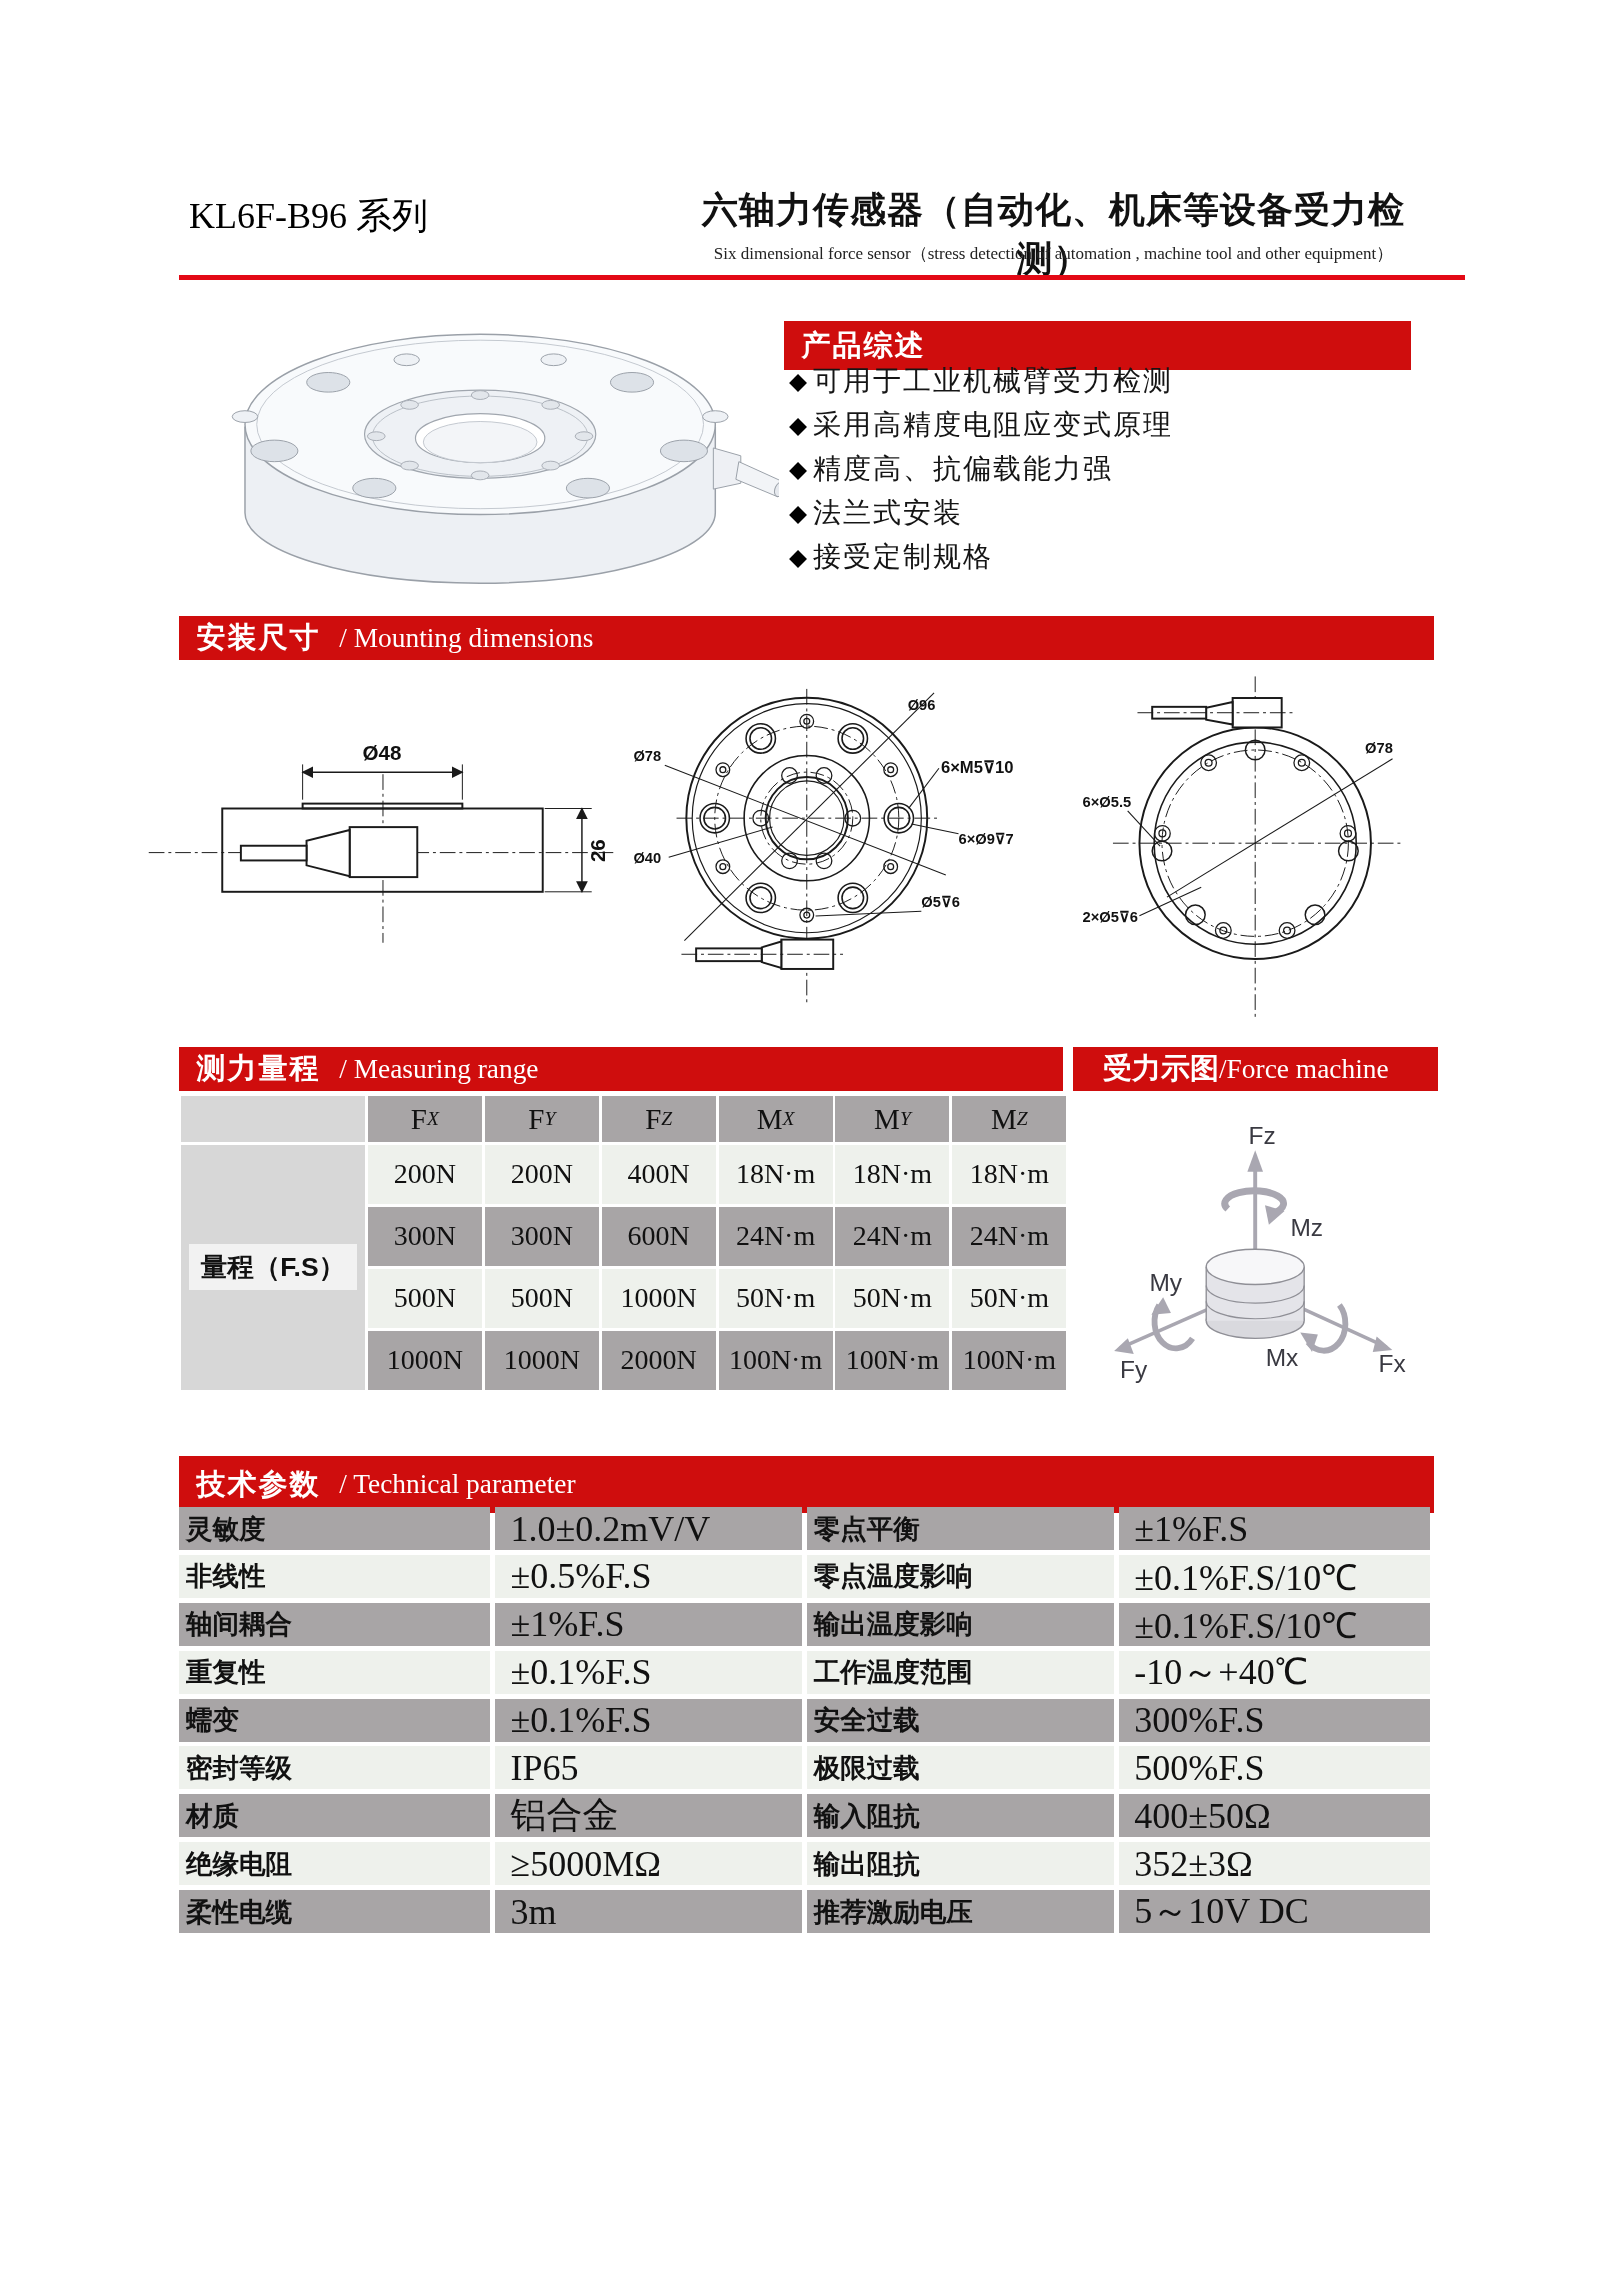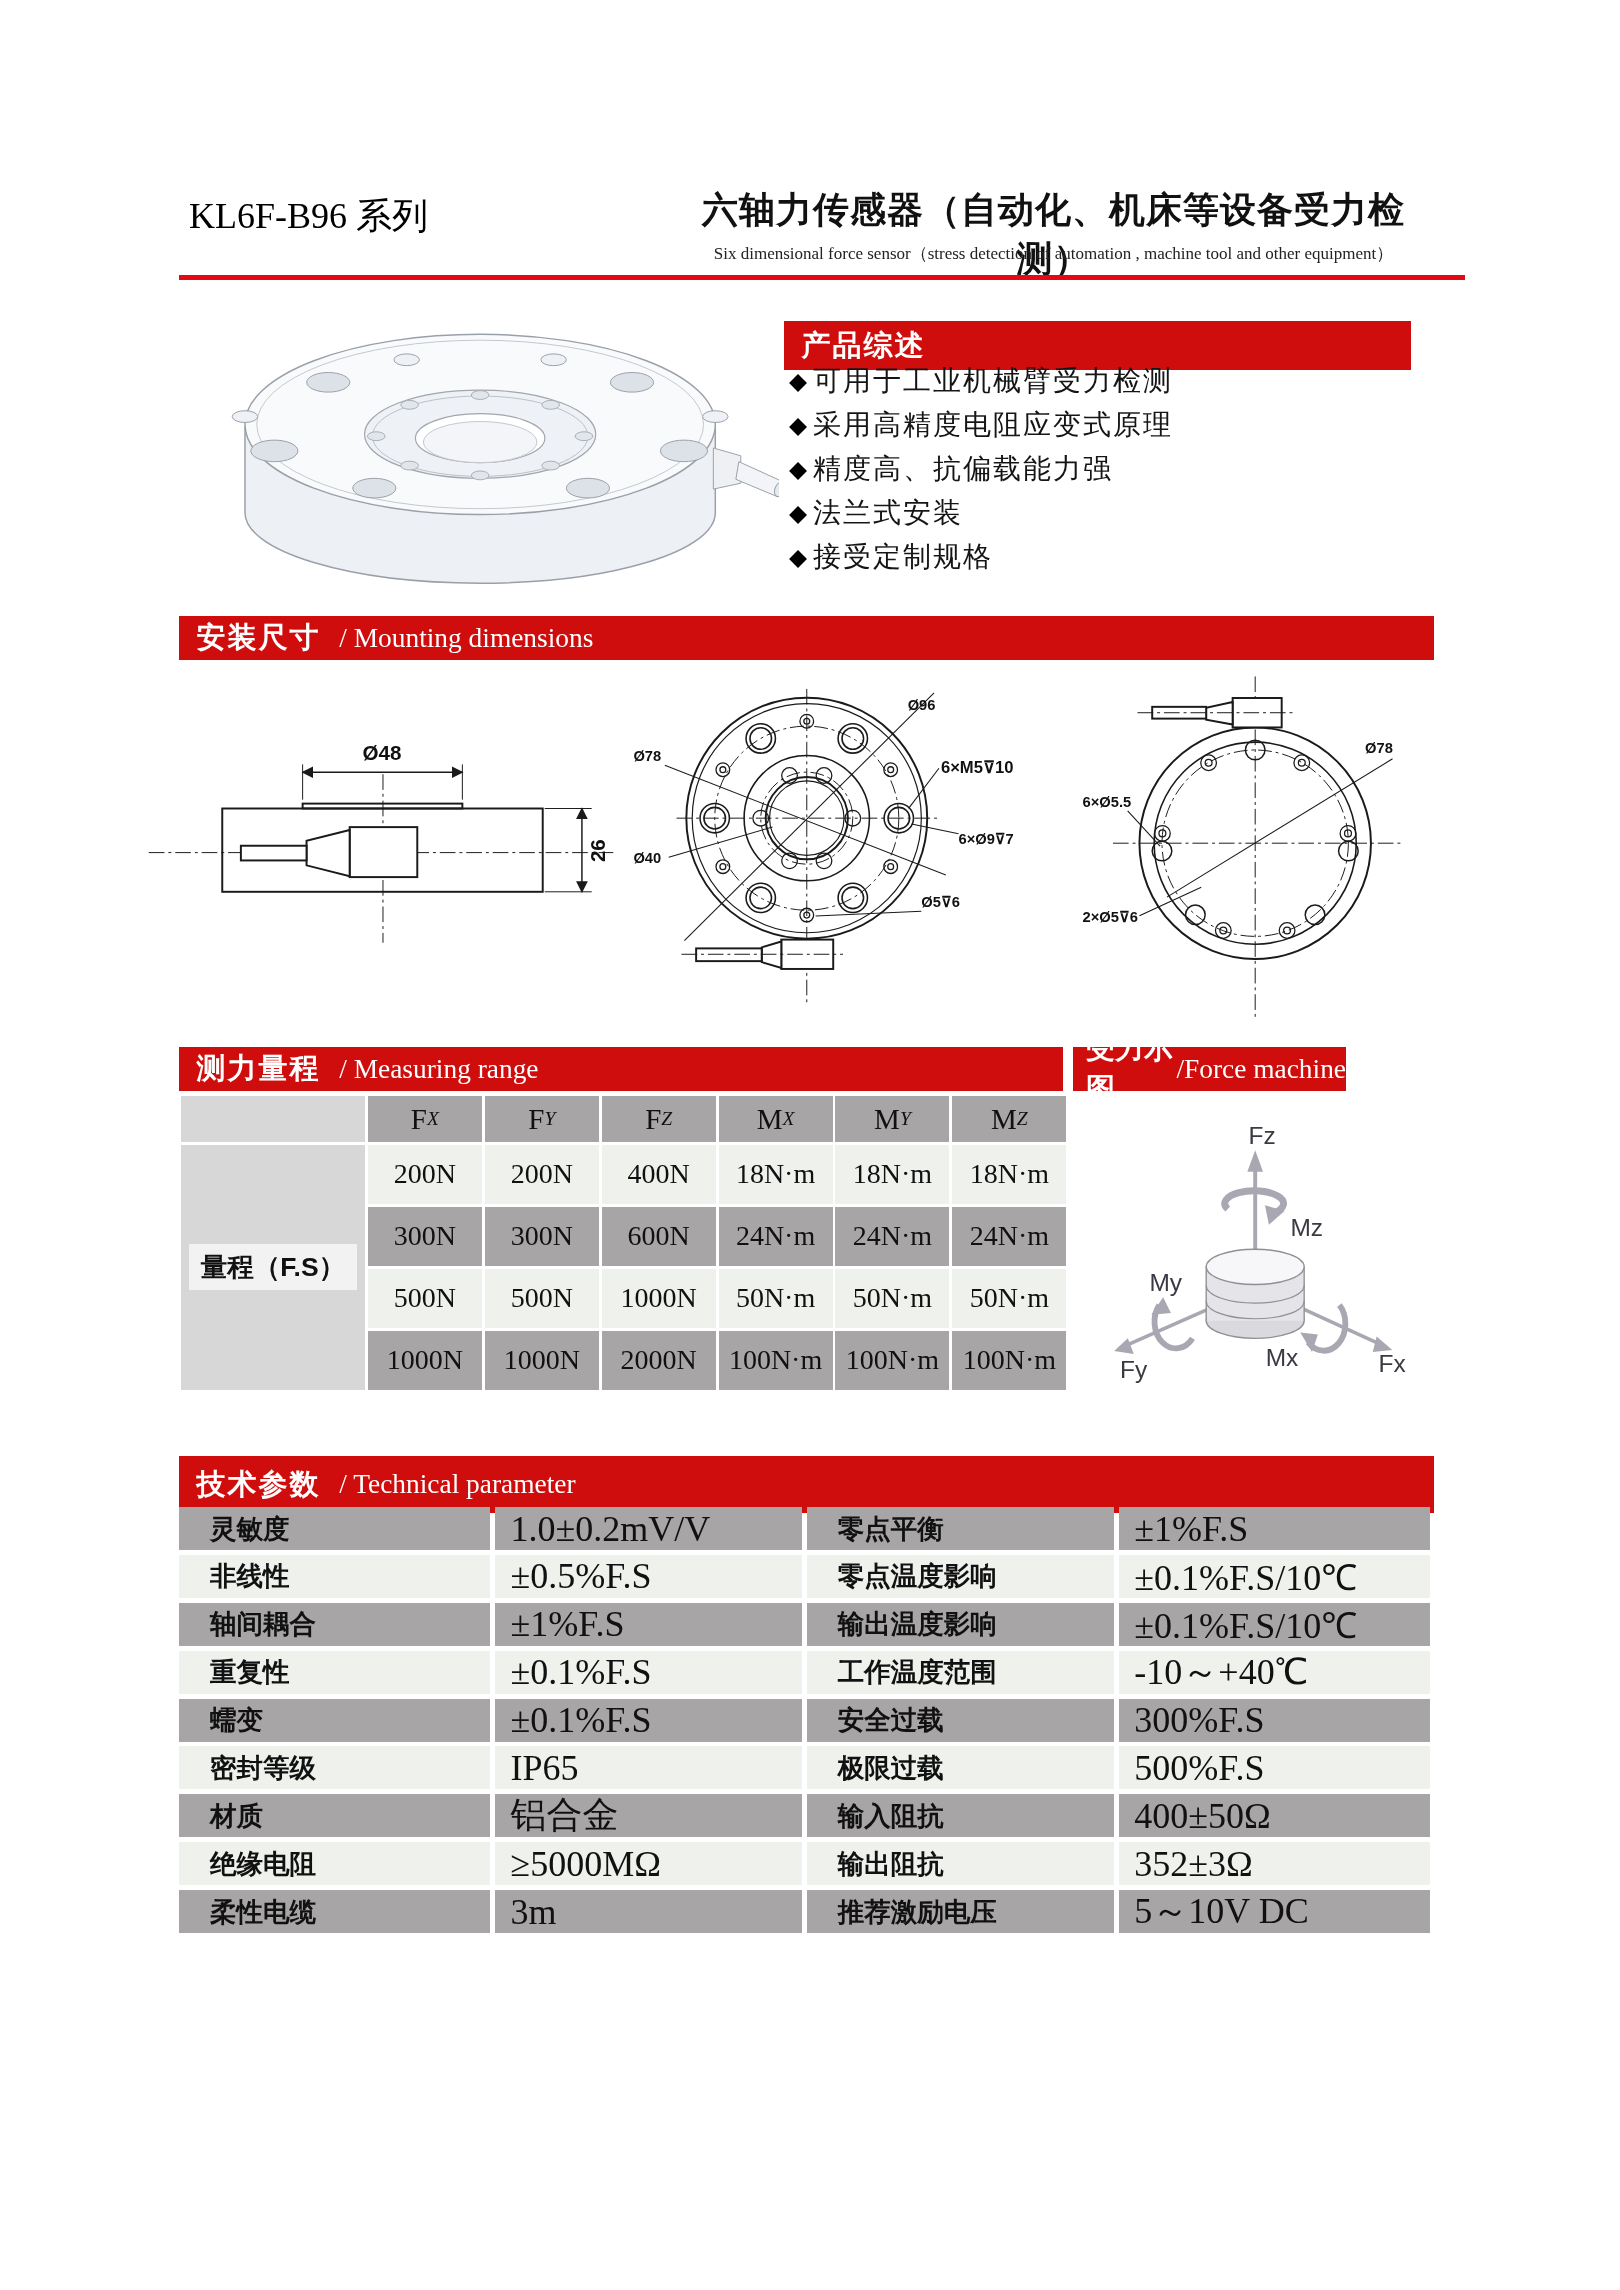--- a/index.html
+++ b/index.html
@@ -23,21 +23,21 @@
   .grid{display:grid;}
   .cell{display:flex;align-items:center;box-sizing:border-box;overflow:hidden;}
   .bg-dark{background:#a8a5a6;}
   .bg-light{background:#eef1ec;}
   .m-head{justify-content:center;font-family:"Liberation Serif",serif;font-size:29px;}
   .m-head sub{font-size:19.6px;font-style:italic;line-height:0;}
   .m-val{justify-content:center;font-family:"Liberation Serif",serif;font-size:28px;}
   #m-label-cell{background:#d7d7d7;display:flex;align-items:center;justify-content:center;
       grid-row:2 / span 4;}
   #m-label-cell span{background:#f2f2f2;padding:4.9px 11.8px;font-size:26.5px;font-weight:bold;}
-  .t-label{font-size:26.5px;font-weight:bold;padding-left:31px;}
+  .t-label{font-size:26.5px;font-weight:bold;padding-left:7px;}
   .t-val{font-family:"Liberation Serif",serif;font-size:36px;padding-left:15.7px;}
   
   svg text{font-family:"Liberation Sans",sans-serif;}
   .dim{font-weight:bold;font-size:21px;fill:#111;}
   .lbl{font-weight:bold;font-size:15px;fill:#111;}
   .lbl2{font-weight:bold;font-size:17px;fill:#111;}
   .fd-lbl{font-size:25px;fill:#3a3a42;}
 </style>
 </head>
 <body>
@@ -254,21 +254,21 @@
     <text class="lbl" x="312" y="108">Ø78</text>
     <text class="lbl" x="24" y="163">6×Ø5.5</text>
     <text class="lbl" x="24" y="280">2×Ø5⊽6</text>
   </svg>
 
   <div class="abs banner" style="left:179px;top:1047px;width:884px;">
     <span class="zh">测力量程</span>
     <span class="en"> / Measuring range</span>
   </div>
 
-  <div class="abs banner" style="left:1073px;top:1047px;width:273px;padding-left:13px;">
+  <div class="abs banner" style="left:1073px;top:1047px;width:365px;padding-left:30px;">
     <span class="zh" style="letter-spacing:0;">受力示图</span>
     <span class="en" style="margin-left:0;">/Force machine</span>
   </div>
 
   <div class="abs grid" style="left:181px;top:1096px;grid-template-columns:184px repeat(6,114px);grid-template-rows:46px repeat(4,59px);gap:2.9px;">
     <div class="cell" style="background:#d7d7d7;"></div>
     <div class="cell bg-dark m-head">
         <span>F</span>
         <sub>X</sub>
       </div>

